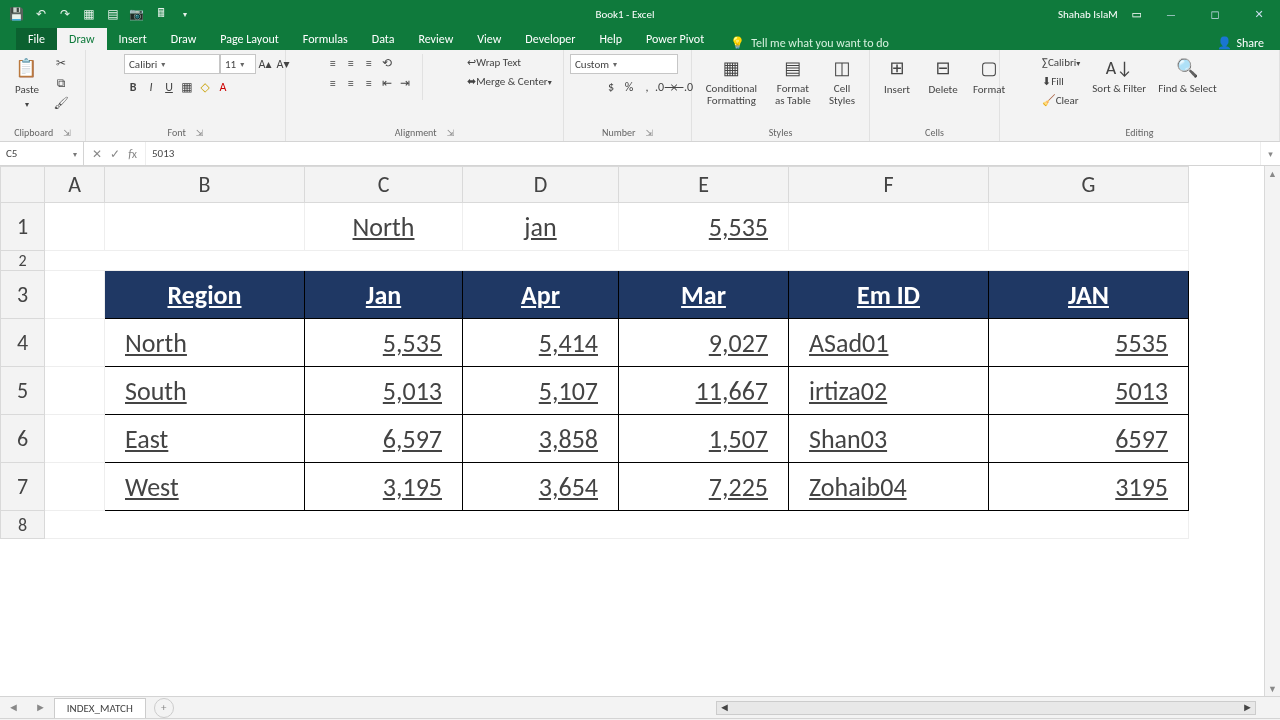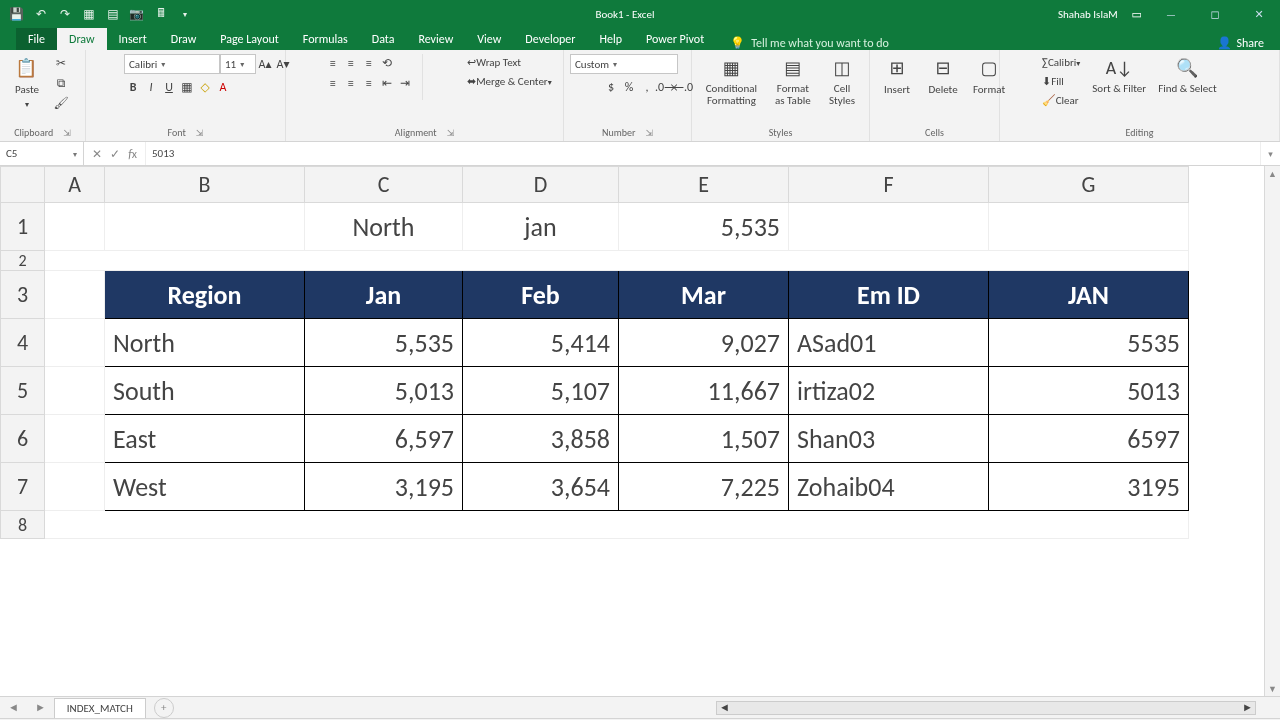--- a/index.html
+++ b/index.html
@@ -44,21 +44,21 @@
 .formula { flex: 1; display: flex; align-items: center; padding: 0 6px; font-size: 11px; }
 .expand { width: 20px; border-left: 1px solid #eee; display:flex; align-items:center; justify-content:center; color:#888; font-size:9px; }
 
 
 .gridwrap { position: relative; height: 530px; background: #fff; display: flex; }
 .grid { flex: 1; overflow: hidden; position: relative; }
 table.sheet { border-collapse: collapse; table-layout: fixed; }
 .colhdr th { background: #f3f3f3; border: 1px solid #d9d9d9; font-weight: 400; font-size: 22px; color: #444; height: 36px; }
 .rowhdr { background: #f3f3f3; border: 1px solid #d9d9d9; font-size: 22px; text-align: center; color: #444; width: 44px; }
 .corner { background: #f3f3f3; border: 1px solid #d9d9d9; width: 44px; }
-td.cell { border: 1px solid #eee; font-size: 26px; padding: 4px 8px; height: 48px; }
+td.cell { border: 1px solid #eee; font-size: 26px; padding: 4px 20px; height: 48px; text-decoration: underline; }
 
 .cA { width: 60px; }
 .cB { width: 200px; }
 .cC { width: 158px; }
 .cD { width: 156px; }
 .cE { width: 170px; }
 .cF { width: 200px; }
 .cG { width: 200px; }
 
 
@@ -322,21 +322,21 @@
       <tr>
         <td class="rowhdr" style="height:18px;font-size:16px">2</td>
         <td class="cell" style="height:18px" colspan="7"></td>
       </tr>
 
       <tr>
         <td class="rowhdr">3</td>
         <td class="cell"></td>
         <td class="cell tblhdr">Region</td>
         <td class="cell tblhdr">Jan</td>
-        <td class="cell tblhdr">Feb</td>
+        <td class="cell tblhdr">Apr</td>
         <td class="cell tblhdr">Mar</td>
         <td class="cell tblhdr">Em ID</td>
         <td class="cell tblhdr">JAN</td>
       </tr>
 
       <tr>
         <td class="rowhdr">4</td>
         <td class="cell"></td>
         <td class="cell tblcell l">North</td>
         <td class="cell tblcell r">5,535</td>

